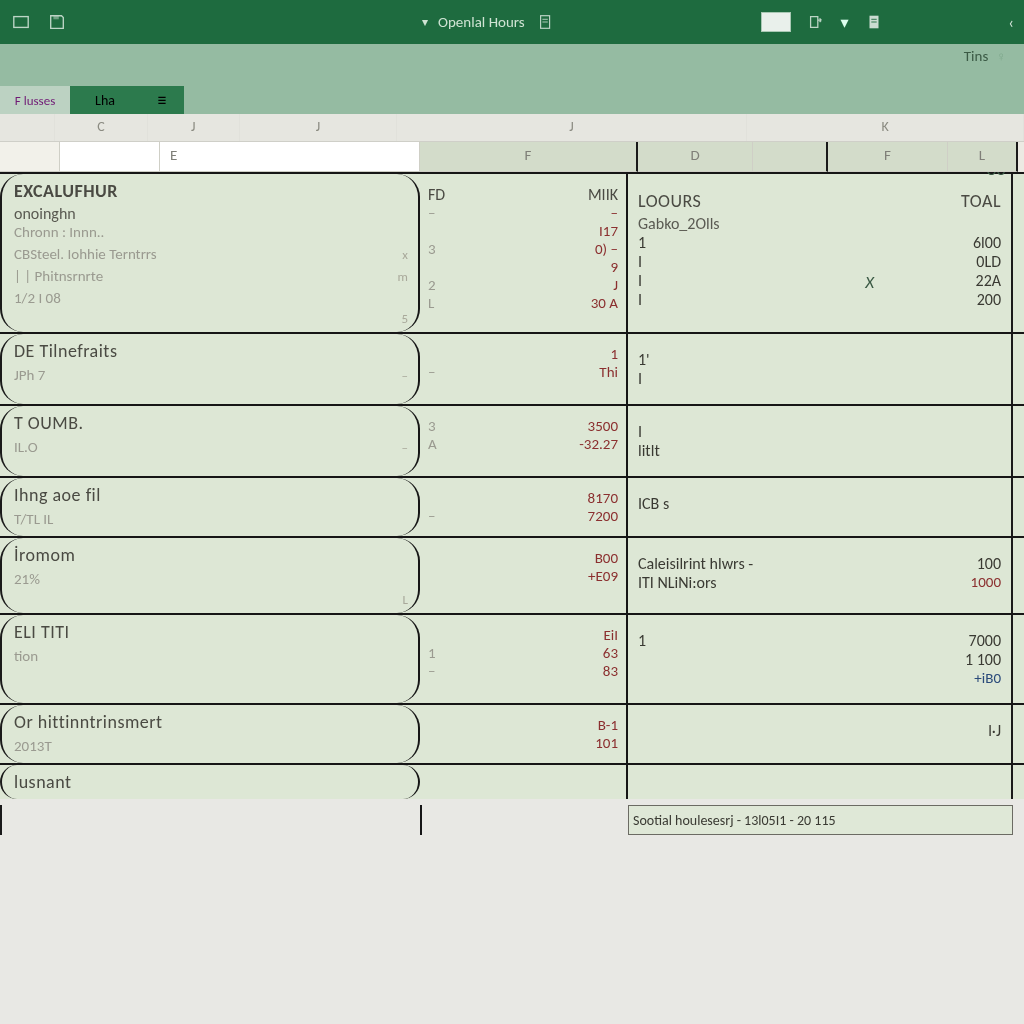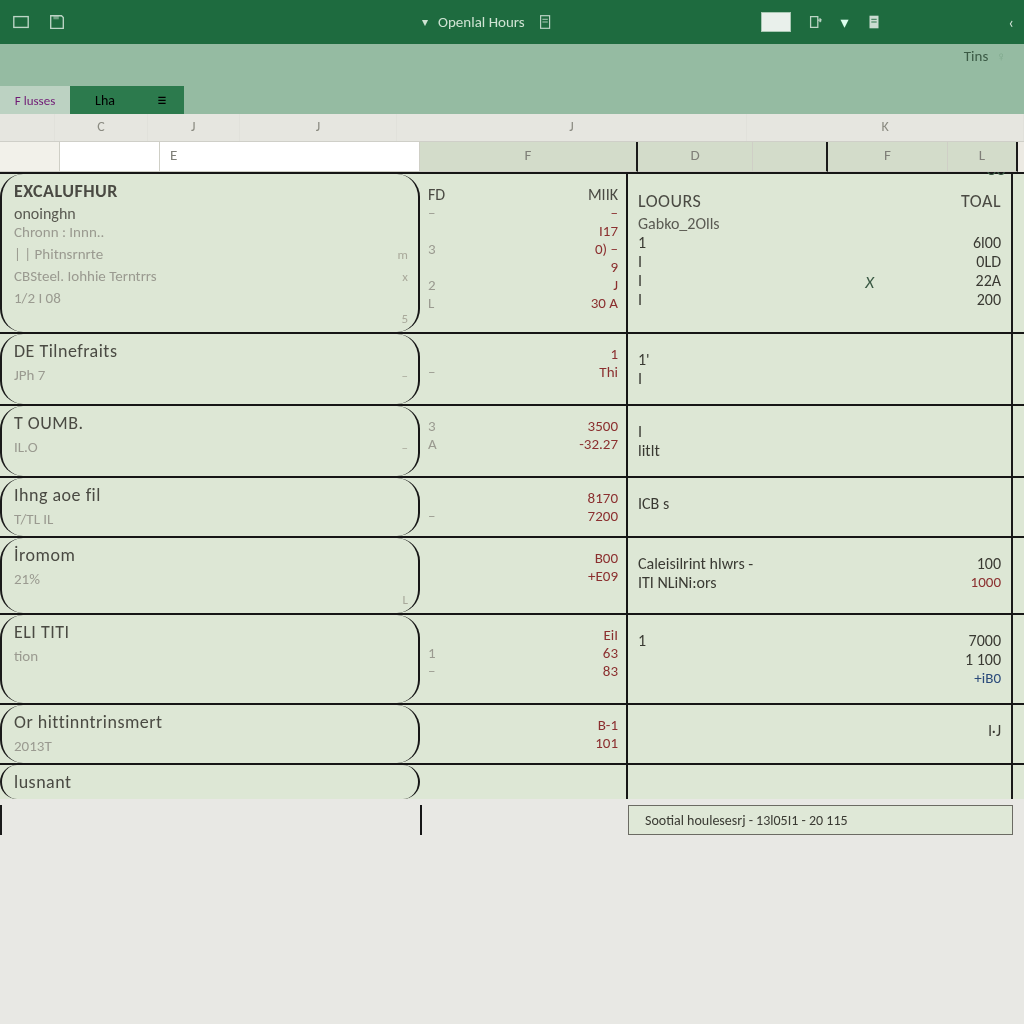--- a/index.html
+++ b/index.html
@@ -57,21 +57,21 @@
 .darkv { color:#3a3a33; font-size:16px; }
 .two-col { display:flex; justify-content:space-between; }
 .two-col .l { width:50%; } .two-col .r { width:50%; text-align:right; }
 
 .mid-hdr { display:flex; justify-content:space-between; }
 .mid-hdr span { color:#4a4a43; font-size:16px; }
 
 .status { margin-top:6px; height:30px; display:flex; }
 .status .pad { width:420px; border-left:2px solid #1a1a1a; }
 .status .mid { width:208px; border-left:2px solid #161616; }
-.status .box { width:385px; border:1px solid #6b6b63; padding:4px 16px; display:flex; justify-content:space-between; align-items:center; font-size:14px; color:#3a3a33; background:#dfe8d7; }
+.status .box { width:385px; border:1px solid #6b6b63; padding:4px 4px; display:flex; justify-content:space-between; align-items:center; font-size:14px; color:#3a3a33; background:#dfe8d7; }
 
 </style>
 </head>
 <body>
 
 <div class="ribbon-top">
   <span class="ribbon-ico">
       <svg viewBox="0 0 20 20">
         <rect x="2" y="4" width="16" height="12" stroke="#d9e8de" stroke-width="1.5" fill="none"></rect>
       </svg>
@@ -149,26 +149,26 @@
   <div class="seg s8">L</div>
 </div>
 
 <div class="grid" id="grid">
     <div class="sec">
       <div class="col-left">
         <div class="hdr-lab big">EXCALUFHUR</div>
         <div class="sub-lab">onoinghn</div>
         <div class="muted">Chronn :    Innn..</div>
         <div class="row-line">
+          <span class="muted">CBSteel. Iohhie Terntrrs</span>
+          <span class="idx">x</span>
+        </div>
+        <div class="row-line">
           <span class="muted">| |    Phitnsrnrte</span>
           <span class="idx">m</span>
-        </div>
-        <div class="row-line">
-          <span class="muted">CBSteel. Iohhie Terntrrs</span>
-          <span class="idx">x</span>
         </div>
         <div class="row-line">
           <span class="muted">1/2 I    08</span>
           <span class="idx"></span>
         </div>
         <div class="row-line">
           <span class="muted"></span>
           <span class="idx">5</span>
         </div>
       </div>

